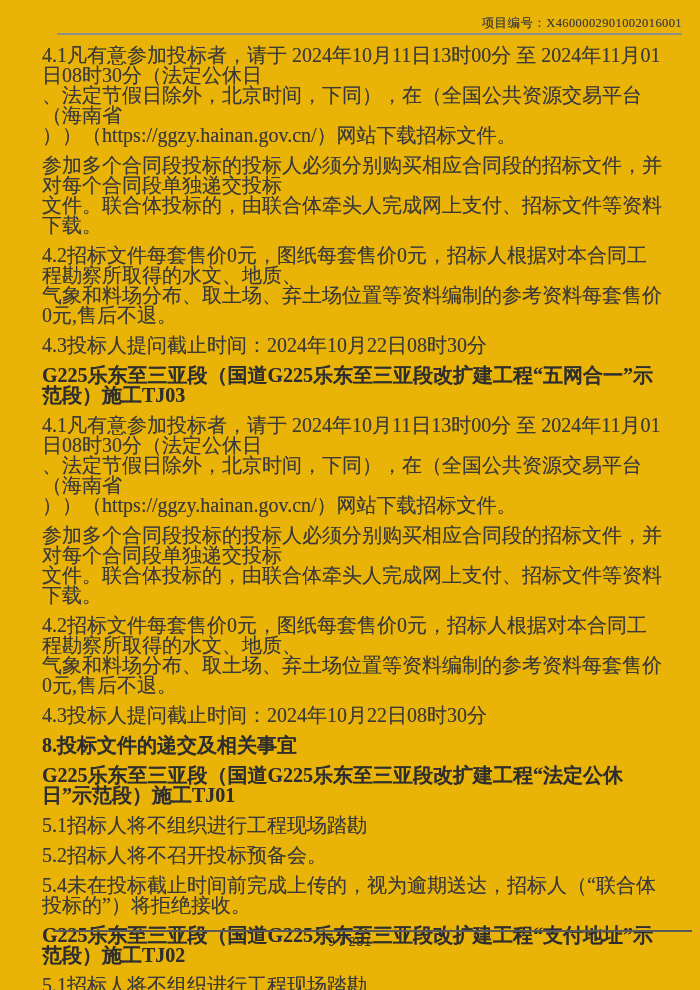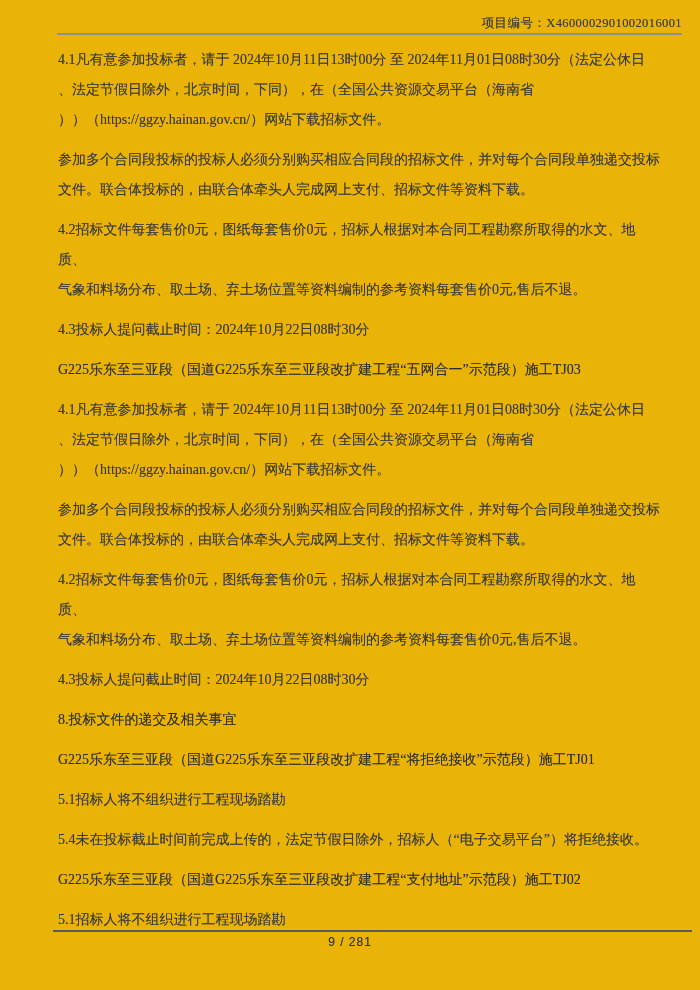--- a/index.html
+++ b/index.html
@@ -34,29 +34,29 @@
   }
   .hdr-rule {
     height: 2px;
     background: #8f8f8f;
     margin-top: 2px;
   }
   .content {
     margin: 10px 38px 0 42px;
   }
   .para, .head {
-    font-size: 14px;
-    line-height: 30px;
-    margin: 0 0 10px 16px;
+    font-size: 20px;
+    line-height: 20px;
+    margin: 0 0 10px 0;
     white-space: pre-wrap;
     word-break: break-all;
     text-shadow: 0 0 0.6px rgba(55,55,55,0.5);
   }
   .head {
-    font-weight: 400;
+    font-weight: 700;
     color: #2e2e2e;
   }
   .ftr-rule {
     position: absolute;
     left: 53px;
     right: 8px;
     top: 930px;
     height: 2px;
     background: #5a5a5a;
   }
@@ -95,23 +95,24 @@
     <p class="head">G225乐东至三亚段（国道G225乐东至三亚段改扩建工程“五网合一”示范段）施工TJ03</p>
     <p class="para">4.1凡有意参加投标者，请于 2024年10月11日13时00分 至 2024年11月01日08时30分（法定公休日
 、法定节假日除外，北京时间，下同），在（全国公共资源交易平台（海南省
 ））（https://ggzy.hainan.gov.cn/）网站下载招标文件。</p>
     <p class="para">参加多个合同段投标的投标人必须分别购买相应合同段的招标文件，并对每个合同段单独递交投标
 文件。联合体投标的，由联合体牵头人完成网上支付、招标文件等资料下载。</p>
     <p class="para">4.2招标文件每套售价0元，图纸每套售价0元，招标人根据对本合同工程勘察所取得的水文、地质、
 气象和料场分布、取土场、弃土场位置等资料编制的参考资料每套售价0元,售后不退。</p>
     <p class="para">4.3投标人提问截止时间：2024年10月22日08时30分</p>
     <p class="head">8.投标文件的递交及相关事宜</p>
-    <p class="head">G225乐东至三亚段（国道G225乐东至三亚段改扩建工程“将拒绝接收”示范段）施工TJ01</p>
+    <p class="head">G225乐东至三亚段（国道G225乐东至三亚段改扩建工程“法定公休日”示范段）施工TJ01</p>
     <p class="para">5.1招标人将不组织进行工程现场踏勘</p>
-    <p class="para">5.4未在投标截止时间前完成上传的，法定节假日除外，招标人（“电子交易平台”）将拒绝接收。</p>
+    <p class="para">5.2招标人将不召开投标预备会。</p>
+    <p class="para">5.4未在投标截止时间前完成上传的，视为逾期送达，招标人（“联合体投标的”）将拒绝接收。</p>
     <p class="head">G225乐东至三亚段（国道G225乐东至三亚段改扩建工程“支付地址”示范段）施工TJ02</p>
     <p class="para">5.1招标人将不组织进行工程现场踏勘</p>
 
   </div>
 
   <div class="ftr-rule"></div>
   <div class="ftr-page">9 / 281</div>
 
 </div>
 

